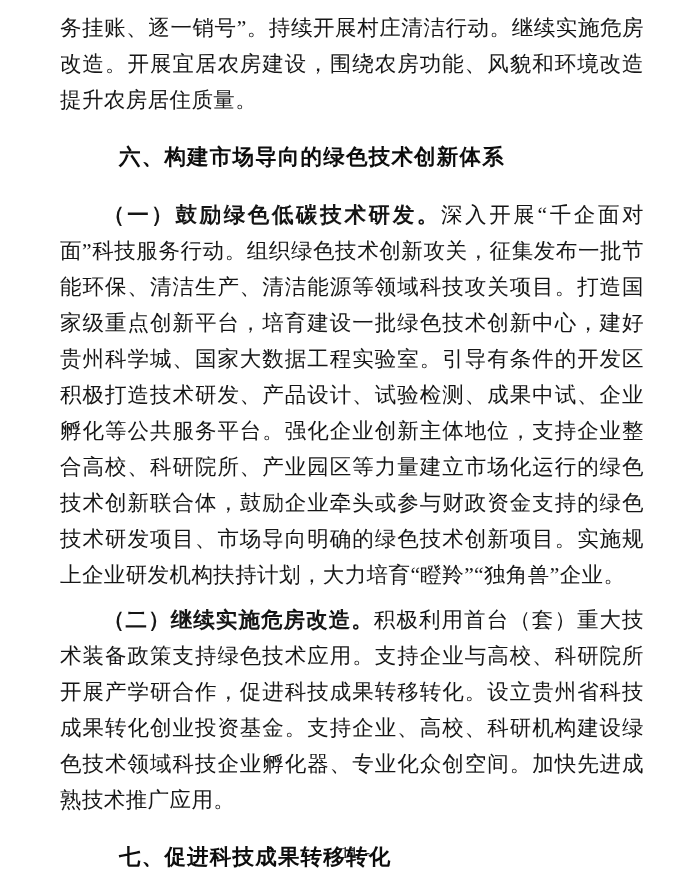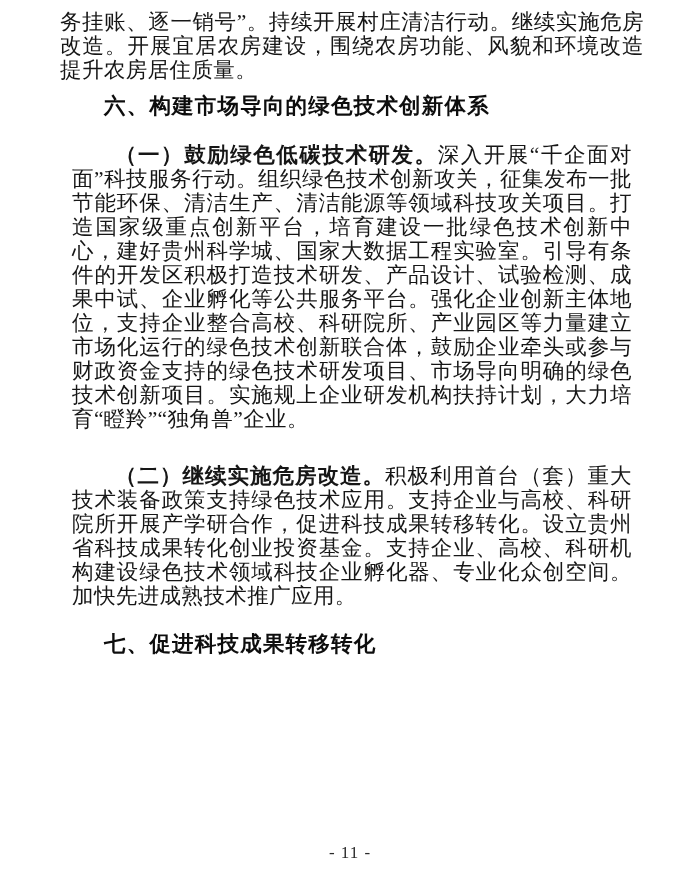--- a/index.html
+++ b/index.html
@@ -19,40 +19,40 @@
     position: absolute;
     left: 0;
     top: 0;
     width: 700px;
     height: 885px;
     box-sizing: border-box;
     padding: 10px 56px 0 60px;
   }
   .body-text {
     font-size: 21.5px;
-    line-height: 24px;
+    line-height: 36px;
     text-align: justify;
     text-justify: inter-ideograph;
     letter-spacing: 0.4px;
     color: #161616;
   }
   .para {
     margin: 0;
     text-indent: 0;
   }
   .para-indent {
-    margin: 12px;
+    margin: 0;
     text-indent: 43px;
   }
   .heading {
     font-size: 21.5px;
     line-height: 37.2px;
     font-weight: bold;
     text-indent: 43px;
-    margin: 1px;
+    margin: 16px;
     letter-spacing: 1.2px;
     color: #0d0d0d;
   }
   .gap-small {
     height: 5px;
   }
   .gap-med {
     height: 9px;
   }
   .footer {

